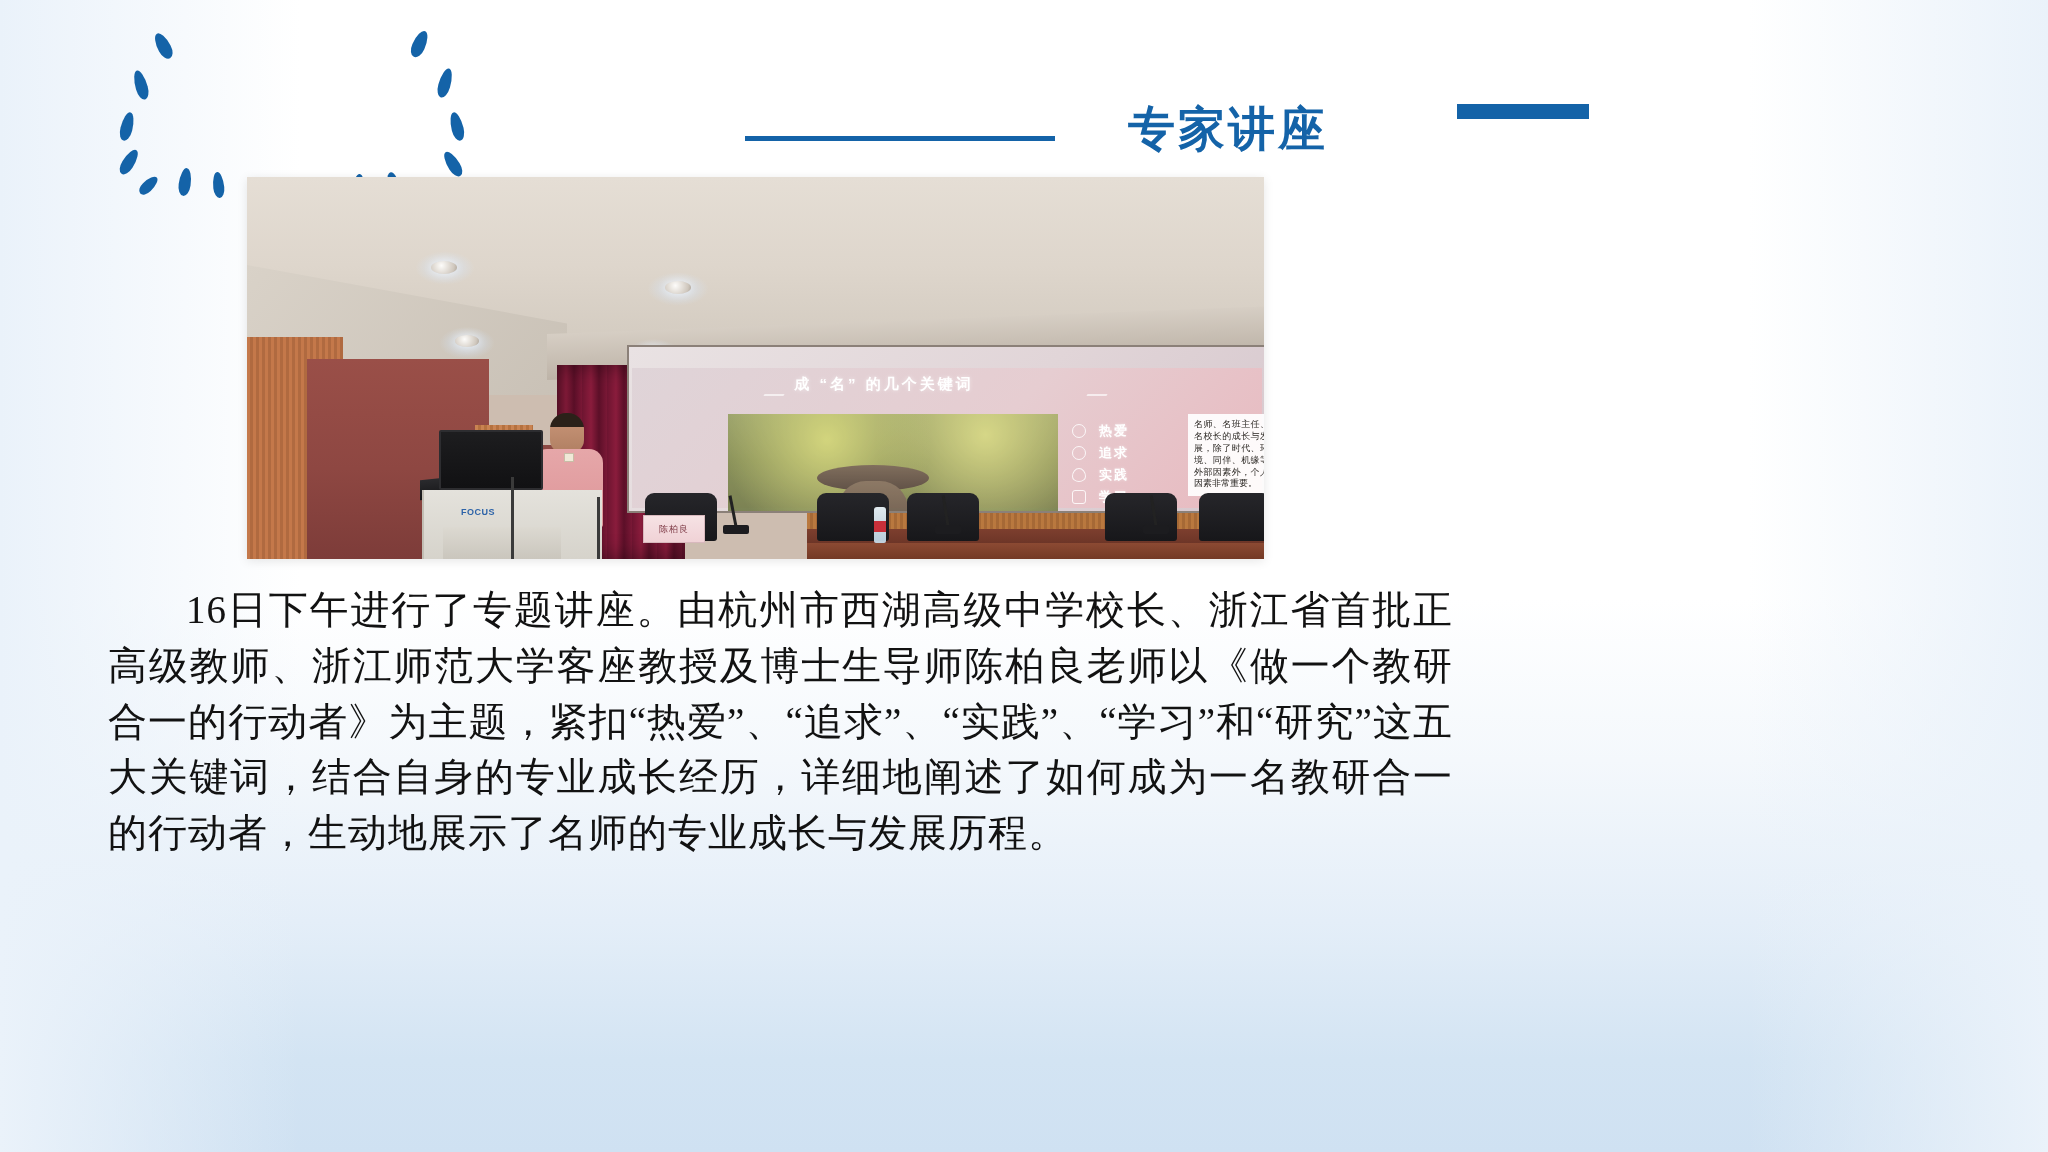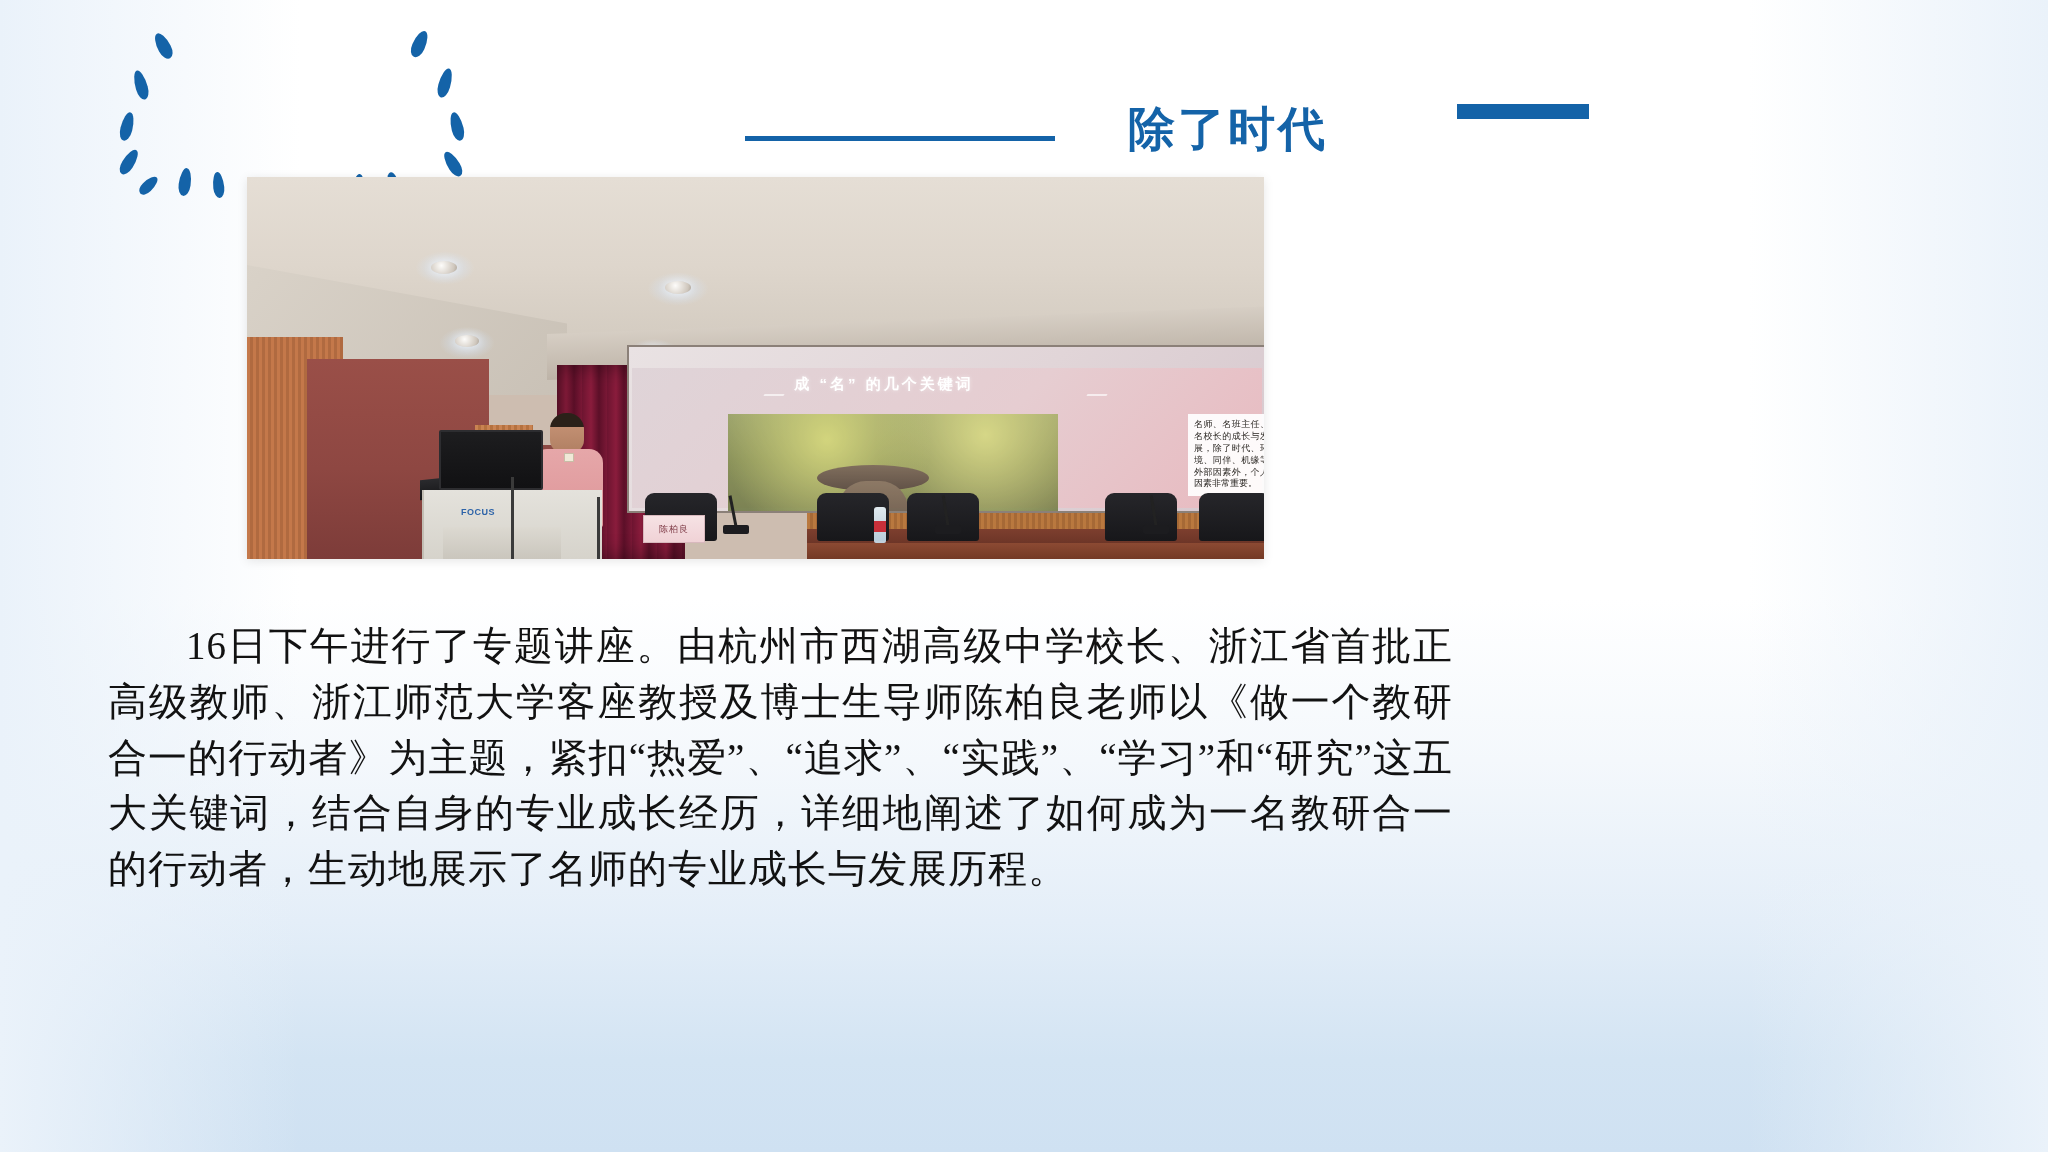--- a/index.html
+++ b/index.html
@@ -298,21 +298,21 @@
     font-family:"Liberation Sans","DejaVu Sans",sans-serif;
     font-size:9px; color:#7a3540; letter-spacing:1px;
   }
   .cable {
     position:absolute; background:#3a3a3a;
   }
 
   
   .body-copy {
     position:absolute;
-    left:108px; top:618px;
+    left:108px; top:582px;
     width:1345px;
     font-family:"Liberation Serif", "DejaVu Serif", serif;
     font-size:39px;
     line-height:1.43;
     color:#121212;
     text-align:justify;
     text-justify:inter-ideograph;
     letter-spacing:1px;
   }
   .body-copy .indent { display:inline-block; width:78px; }
@@ -339,21 +339,21 @@
     <span class="leaf" style="left:344px; top:46px;  width:12px; height:30px; transform:rotate(16deg);"></span>
     <span class="leaf" style="left:356px; top:90px;  width:12px; height:29px; transform:rotate(-14deg);"></span>
     <span class="leaf" style="left:352px; top:128px; width:12px; height:28px; transform:rotate(-32deg);"></span>
     <span class="leaf" style="left:330px; top:154px; width:11px; height:23px; transform:rotate(-46deg);"></span>
     <span class="leaf" style="left:292px; top:150px; width:12px; height:26px; transform:rotate(-10deg);"></span>
     <span class="leaf" style="left:258px; top:152px; width:11px; height:24px; transform:rotate(6deg);"></span>
 
   </div>
 
   <div class="divider-line"></div>
-  <div class="subtitle-text">除了时代</div>
+  <div class="subtitle-text">专家讲座</div>
   <div class="accent-dash"></div>
 </div>
 
 <div class="photo-frame">
   <div class="photo-scene">
 
     <div class="ceiling"></div>
     <div class="ceiling-bevel"></div>
     <div class="ceiling-soffit"></div>
 
@@ -379,20 +379,46 @@
       <div class="slide">
         <div class="slide-photo">
           <span class="slide-figure-hat"></span>
           <span class="slide-figure-body"></span>
         </div>
 
         <span class="slide-title-rule-l"></span>
         <div class="slide-title">成 “名” 的几个关键词</div>
         <span class="slide-title-rule-r"></span>
 
+        <div class="kw-list">
+          <div class="kw-row">
+            <span class="kw-icon"></span>
+            <span class="kw-label">热爱</span>
+          </div>
+          <div class="kw-row">
+            <span class="kw-icon"></span>
+            <span class="kw-label">追求</span>
+          </div>
+          <div class="kw-row">
+            <span class="kw-icon i-heart"></span>
+            <span class="kw-label">实践</span>
+          </div>
+          <div class="kw-row">
+            <span class="kw-icon i-share"></span>
+            <span class="kw-label">学习</span>
+          </div>
+          <div class="kw-row">
+            <span class="kw-icon i-wave"></span>
+            <span class="kw-label">研究</span>
+          </div>
+          <div class="kw-row">
+
+            <span class="kw-label"></span>
+          </div>
+        </div>
 
         <div class="slide-note">名师、名班主任、名校长的成长与发展，除了时代、环境、同伴、机缘等外部因素外，个人因素非常重要。</div>
       </div>
     </div>
 
     <div class="presenter-head"></div>
     <div class="presenter-body"></div>
     <div class="lanyard"></div>
 
     <div class="monitor2"></div>

